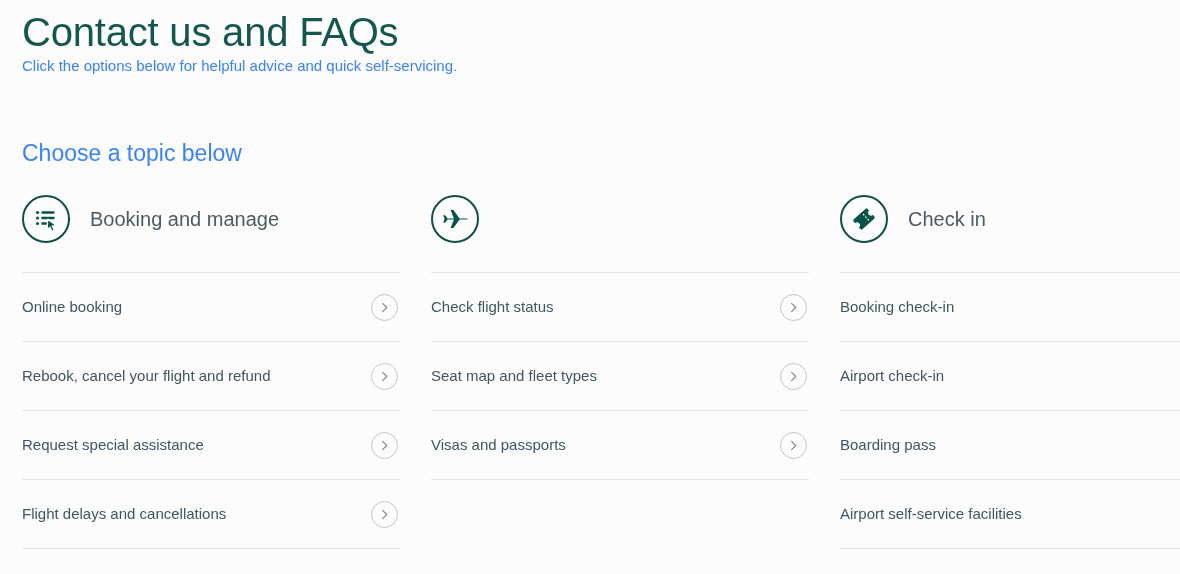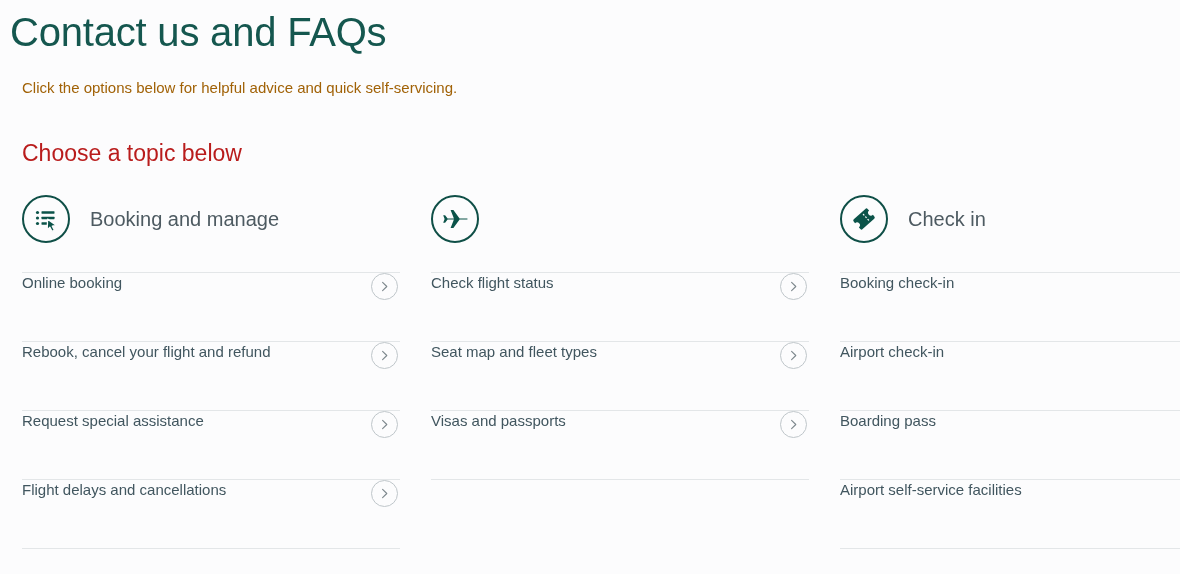--- a/index.html
+++ b/index.html
@@ -18,47 +18,47 @@
   .page {
     position: relative;
     width: 1180px;
     height: 574px;
     overflow: hidden;
   }
 
   
   .page-title {
     position: absolute;
-    left: 10px;
+    left: 22px;
     top: 8px;
     font-size: 40px;
     line-height: 48px;
     font-weight: 300;
     letter-spacing: -0.2px;
     color: #15574f;
     white-space: nowrap;
   }
   .page-subtitle {
     position: absolute;
     left: 22px;
-    top: 77px;
+    top: 55px;
     font-size: 15px;
     line-height: 21px;
     font-weight: 400;
-    color: #a16207;
+    color: #3b82f6;
     white-space: nowrap;
   }
   .section-heading {
     position: absolute;
     left: 22px;
     top: 139px;
     font-size: 23px;
     line-height: 29px;
     font-weight: 300;
-    color: #b91c1c;
+    color: #3b82f6;
     white-space: nowrap;
   }
 
   
   .columns {
     position: absolute;
     left: 0;
     top: 186px;
     width: 1180px;
   }
@@ -102,20 +102,21 @@
   
   .topic-list {
     margin-top: 20px;
     border-top: 1px solid #e3e6e8;
   }
   .topic-row {
     position: relative;
     height: 69px;
     border-bottom: 1px solid #e3e6e8;
     display: flex;
+    align-items: center;
     justify-content: space-between;
     cursor: pointer;
     box-sizing: border-box;
   }
   .topic-label {
     font-size: 15px;
     line-height: 20px;
     font-weight: 400;
     color: #41565f;
     white-space: nowrap;

